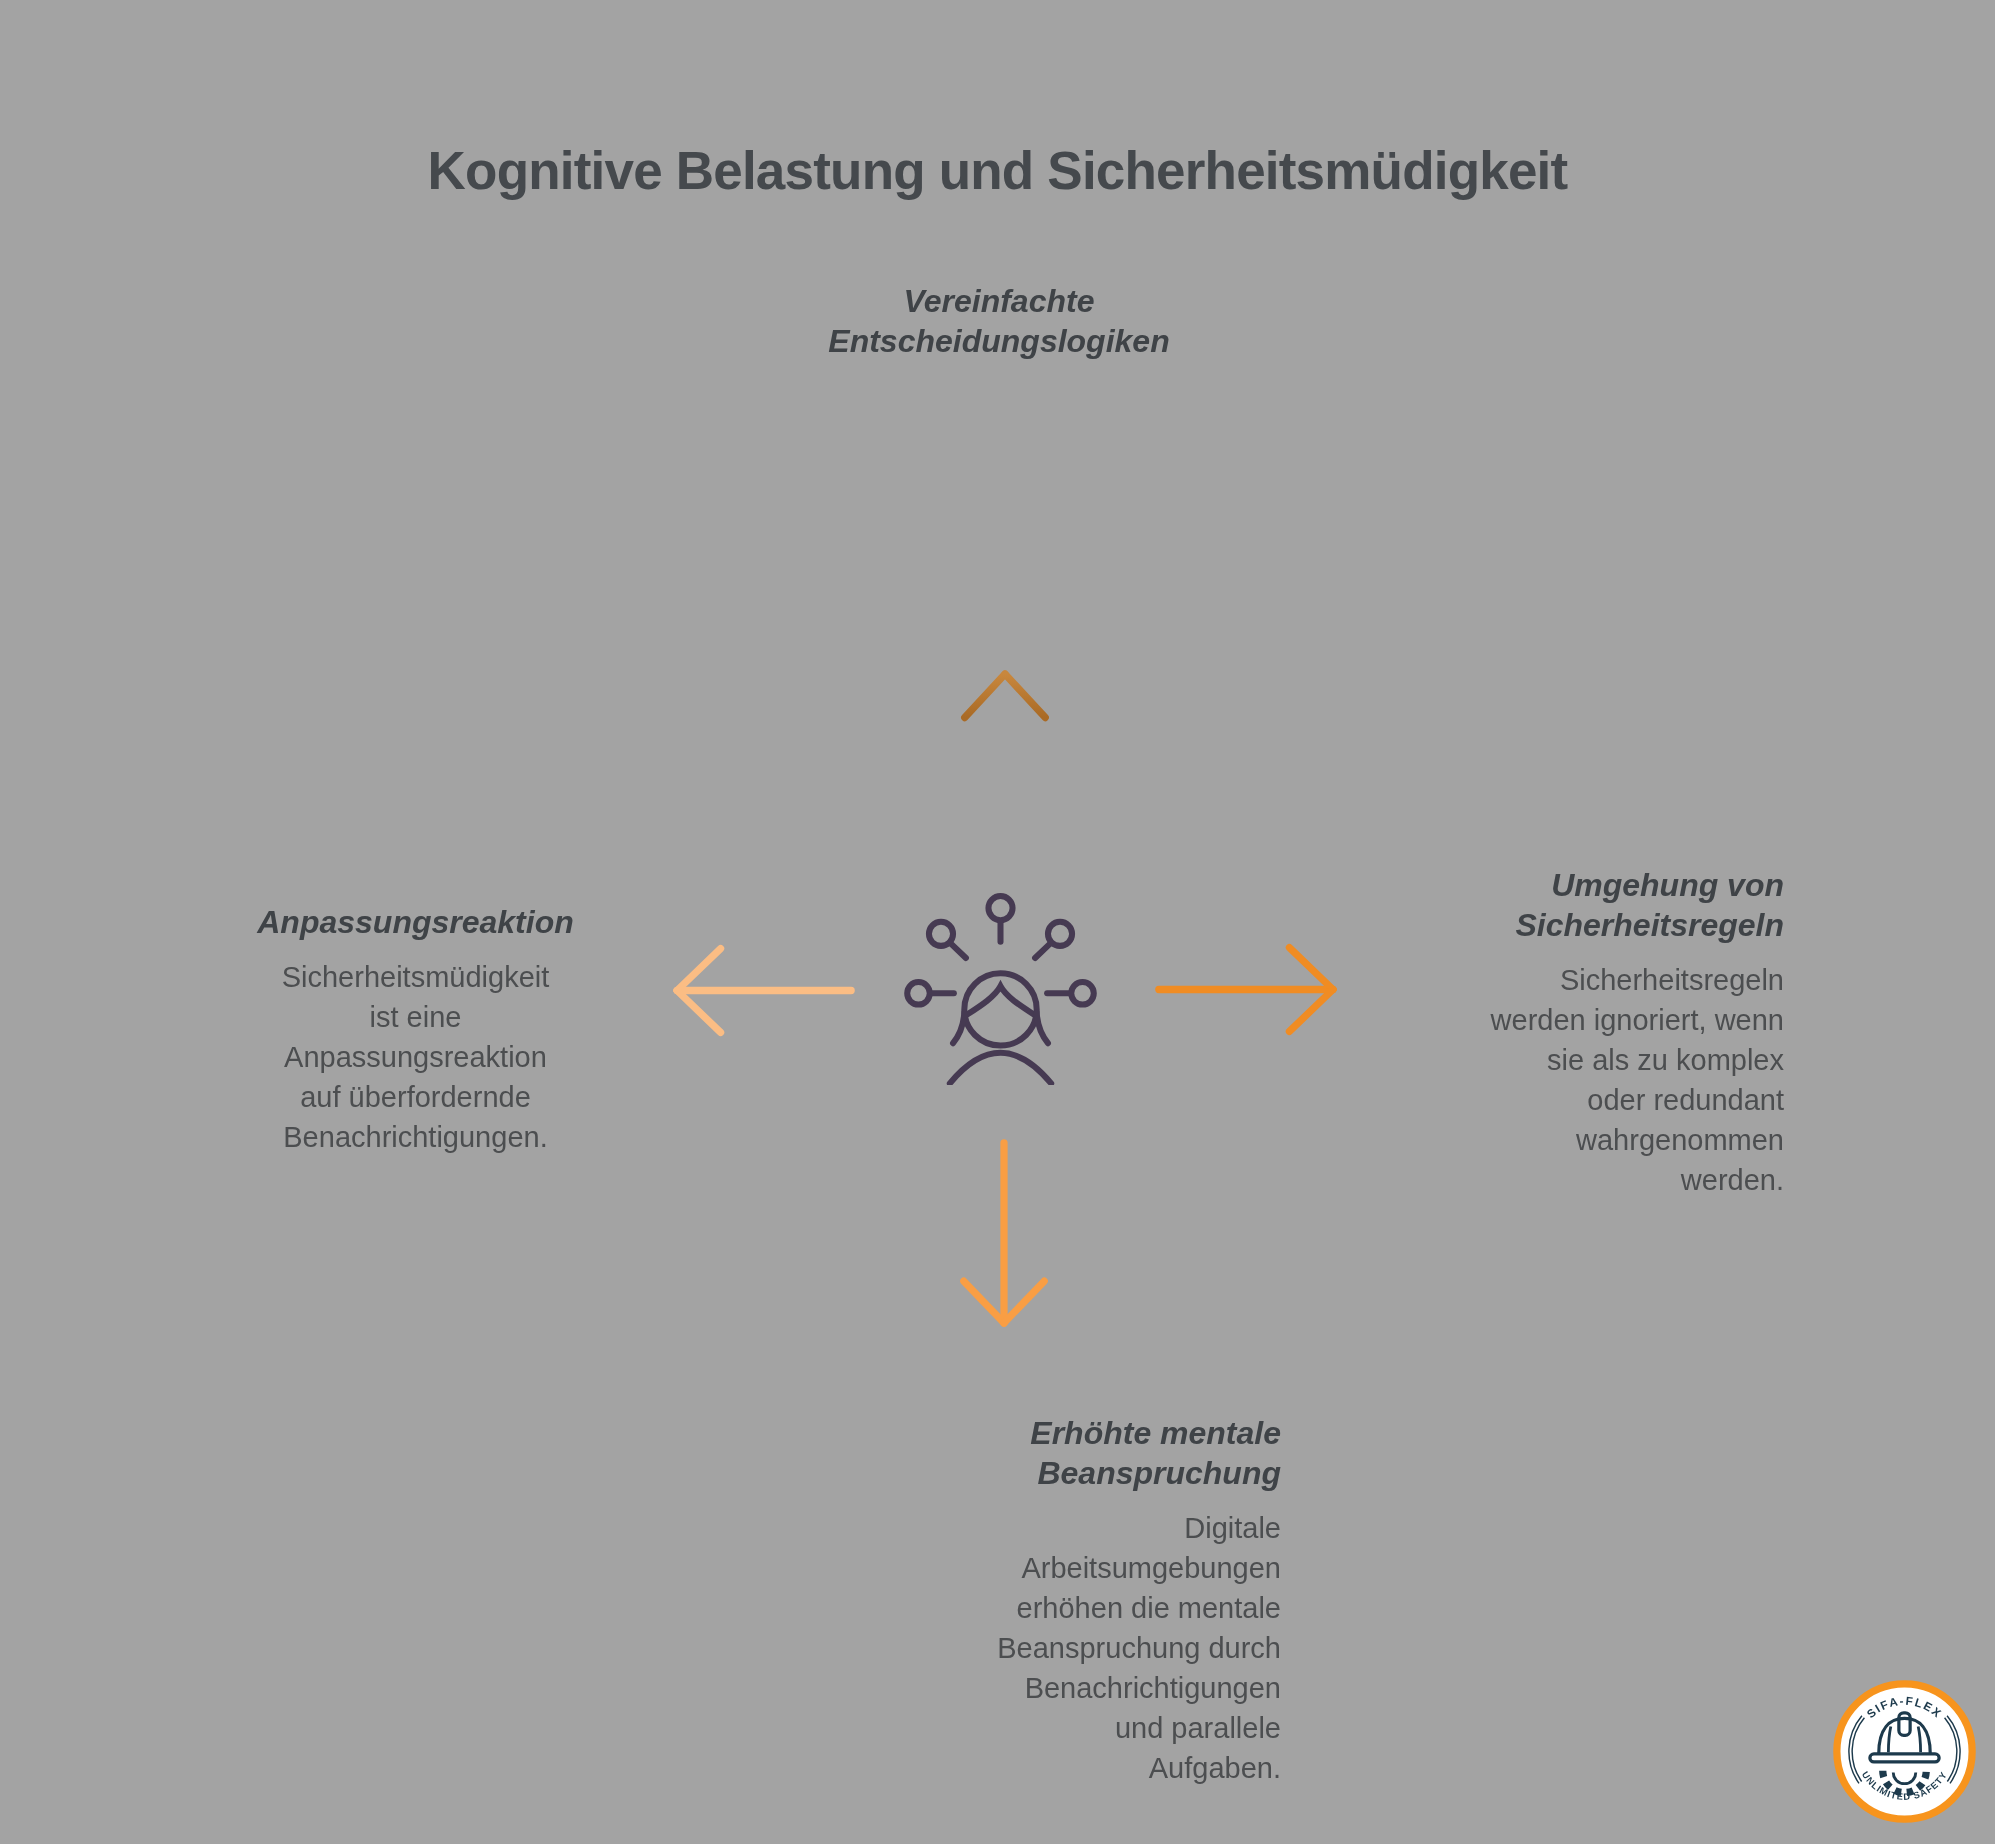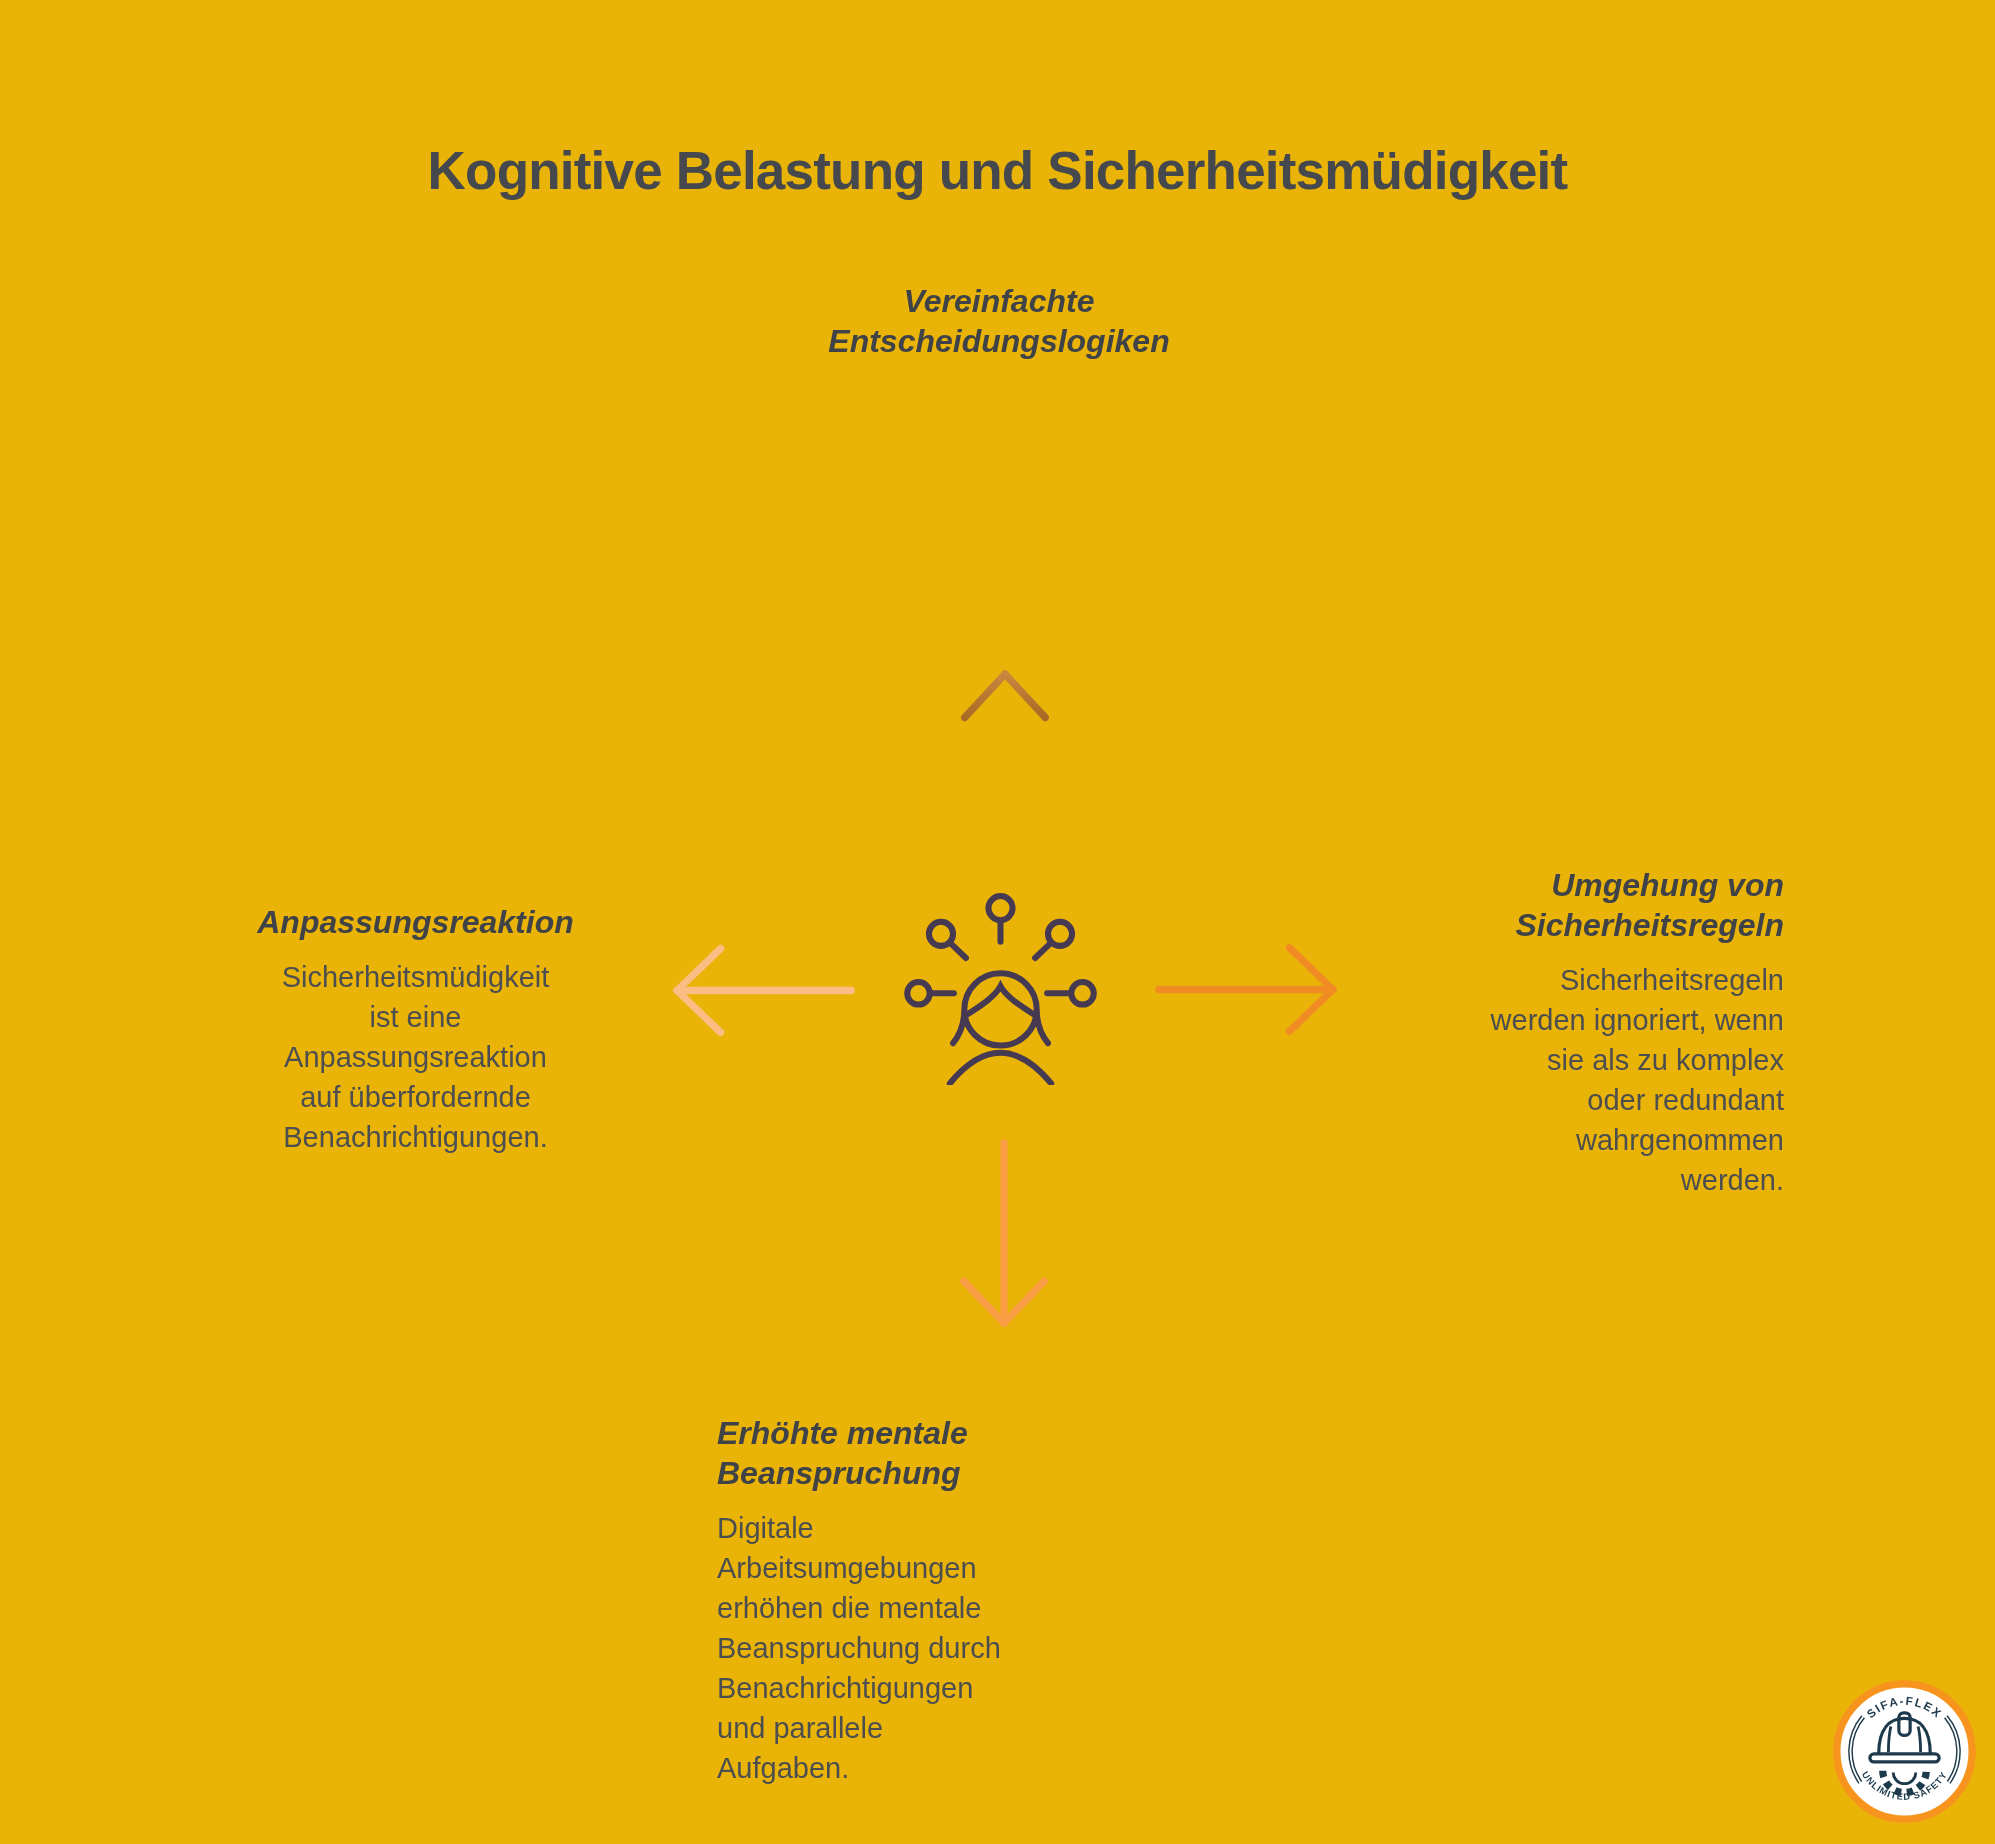--- a/index.html
+++ b/index.html
@@ -1,20 +1,20 @@
 <!DOCTYPE html>
 <html style="font-size:13px"><head>
 <meta charset="utf-8">
 <style>
   html,body{margin:0;padding:0;background:#ffffff;}
   .canvas{
     position:relative;
     width:1995px;
     height:1844px;
-    background:#eab308;
+    background:#a3a3a3;
     font-family:"Liberation Sans", sans-serif;
     overflow:hidden;
   }
   .page-title{
     position:absolute;
     top:142px; left:0; width:100%;
     text-align:center;
     font-size:53px;
     line-height:58px;
     font-weight:bold;
@@ -32,21 +32,21 @@
     font-style:italic;
   }
   .node .body{
     font-size:29px;
     line-height:40px;
     color:#4c4e50;
     margin:0;
   }
   .node-top{ left:717px; top:266px; width:564px; text-align:center; }
   .node-right{ left:1413px; top:850px; width:371px; text-align:right; }
-  .node-bottom{ left:717px; top:1398px; width:564px; text-align:left; }
+  .node-bottom{ left:717px; top:1398px; width:564px; text-align:right; }
   .node-left{ left:234px; top:887px; width:363px; text-align:center; }
   .abs{position:absolute;}
 </style>
 </head>
 <body>
 
 <div class="canvas">
 
   <h1 class="page-title">Kognitive Belastung und Sicherheitsmüdigkeit</h1>
 

